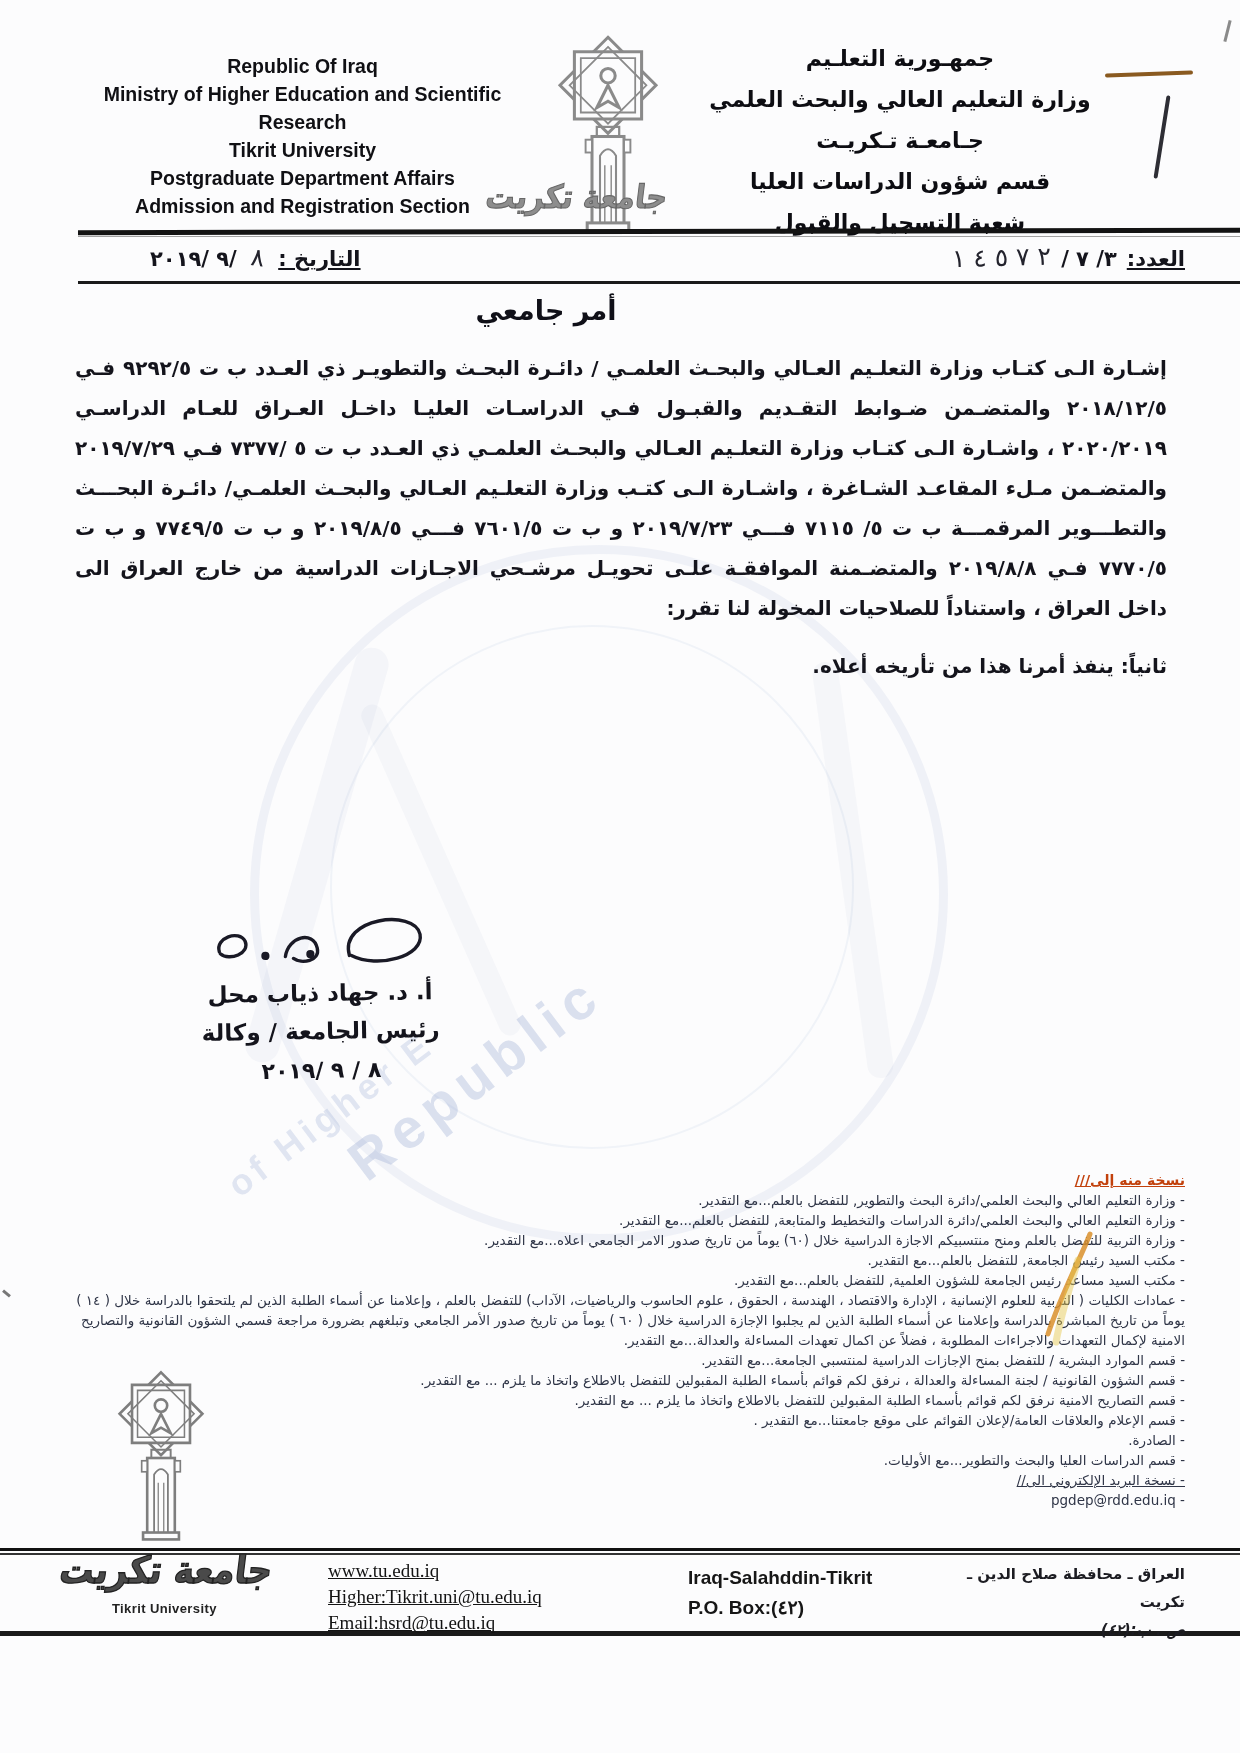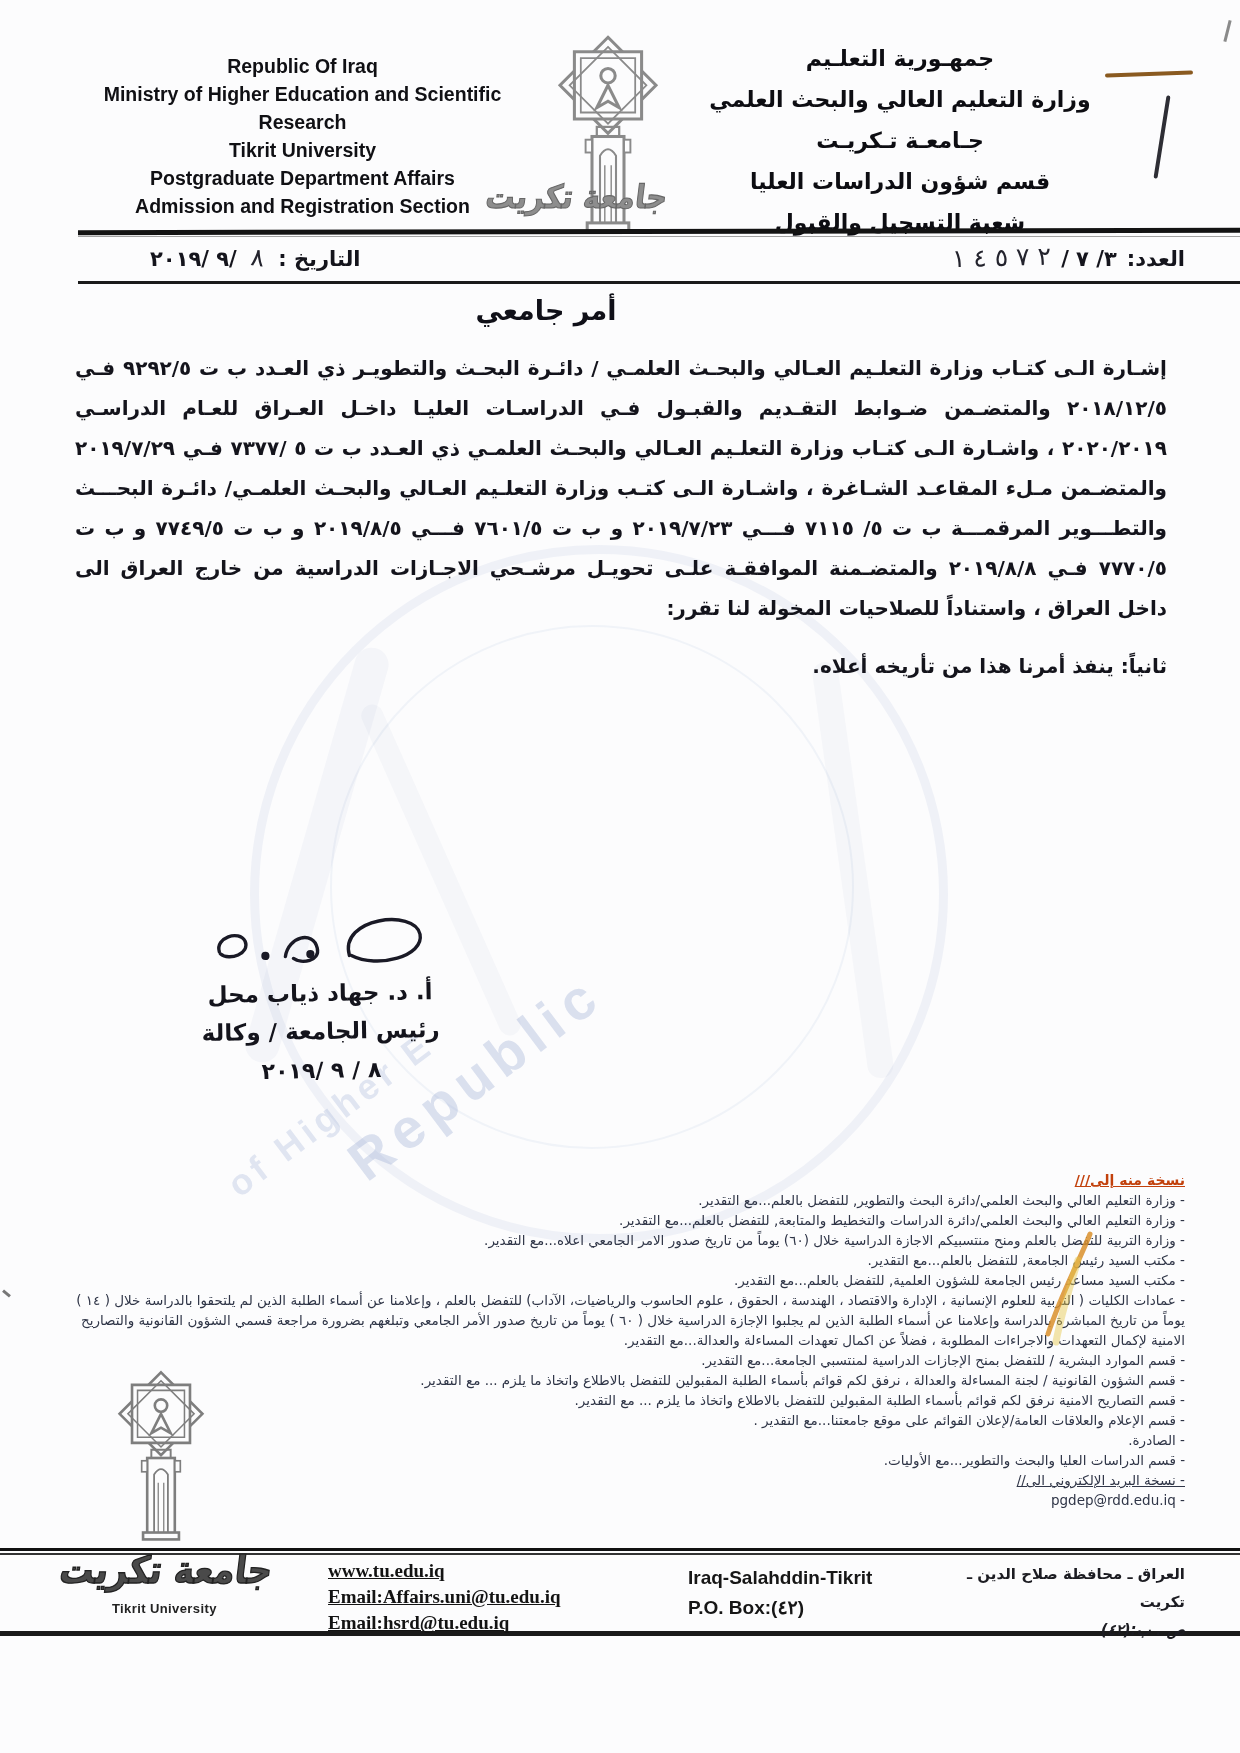--- a/index.html
+++ b/index.html
@@ -34,21 +34,21 @@
   .rule1b{top:236px;left:78px;right:0;height:1px;background:#555;opacity:.55;}
   .rule2{top:281px;left:78px;right:0;height:2.5px;background:#1a1a1a;}
   
   .ref{top:243px;display:flex;align-items:baseline;gap:10px;font-weight:bold;font-size:21px;}
   .ref-num{right:55px;}
   .ref-date{left:150px;gap:14px;}
   .ltr-exact{direction:ltr;unicode-bidi:bidi-override;}
   .hand{font-size:25px;font-weight:normal;color:#23232d;}
   .hand-spread{letter-spacing:11px;transform:rotate(-1.5deg);}
   .hand-day{transform:rotate(7deg);display:inline-block;}
-  .rtl{direction:rtl;}
+  .rtl{direction:rtl;text-decoration:underline;}
   
   .title{top:295px;left:0;width:1092px;text-align:center;font-weight:bold;font-size:27px;color:#101018;}
   .body-block{top:348px;left:75px;width:1092px;direction:rtl;text-align:justify;
               font-weight:bold;font-size:20px;line-height:40px;color:#14141c;}
   .body-block p{margin:0;}
   .body-block .p2{margin-top:10px;}
   .body-block .p3{margin-top:18px;}
   
   .sig{left:130px;top:898px;width:380px;text-align:center;transform:rotate(-1deg);}
   .sig .name{font-weight:bold;font-size:23px;direction:rtl;}
@@ -58,21 +58,21 @@
   .dist{left:58px;right:55px;top:1170px;direction:rtl;text-align:right;
         font-size:13.5px;line-height:20px;color:#2f3547;}
   .dist .dhead{font-weight:bold;font-size:14px;text-decoration:underline;color:#c2410c;}
   .dist .demail-head{font-weight:normal;text-decoration:underline;}
   
   .orange-marks{left:1028px;top:1230px;}
   
   .frule1a{top:1548px;left:0;right:0;height:2.5px;background:#111;}
   .frule1b{top:1553px;left:0;right:0;height:2px;background:#333;}
   .frule2{top:1631px;left:0;right:0;height:4.5px;background:#1a1a1a;}
-  .f-links{left:328px;top:1558px;font-family:"Liberation Serif",serif;font-weight:bold;
+  .f-links{left:328px;top:1558px;font-family:"Liberation Serif",serif;font-weight:normal;
            font-size:19px;line-height:26px;color:#131313;}
   .f-links div{text-decoration:underline;}
   .f-center{left:688px;top:1563px;font:bold 19px "Liberation Sans",sans-serif;line-height:30px;color:#161616;}
   .f-right{right:55px;top:1560px;width:250px;direction:rtl;text-align:right;
            font-weight:bold;font-size:15px;line-height:28px;color:#1c1c22;}
   .f-right .l2{margin-left:28px;font-style:italic;}
   .emblem-bottom{left:92px;top:1368px;z-index:4;}
   .callig-bottom{left:60px;top:1550px;font-size:34px;color:#4a4a4a;-webkit-text-stroke:1.2px #222;z-index:5;}
   .f-caption{left:112px;top:1601px;font:bold 13px "Liberation Sans",sans-serif;letter-spacing:.4px;color:#222;z-index:5;}
   svg{display:block;}
@@ -217,21 +217,21 @@
         <rect x="60" y="66" width="4" height="8" stroke-width="1.2"></rect>
         <rect x="37" y="118" width="26" height="5"></rect>
       </g>
     </svg>
   </div>
   <div class="abs callig callig-bottom">جامعة تكريت</div>
   <div class="abs f-caption">Tikrit University</div>
 
   <div class="abs f-links">
     <div>www.tu.edu.iq</div>
-    <div>Email:Affairs.uni@tu.edu.iq</div>
+    <div>Higher:Tikrit.uni@tu.edu.iq</div>
     <div>Email:hsrd@tu.edu.iq</div>
   </div>
   <div class="abs f-center">
     <div>Iraq-Salahddin-Tikrit</div>
     <div>P.O. Box:(٤٢)</div>
   </div>
   <div class="abs f-right">
     <div>العراق ـ محافظة صلاح الدين ـ تكريت</div>
     <div class="l2">ص . ب:(٤٢)</div>
   </div>

